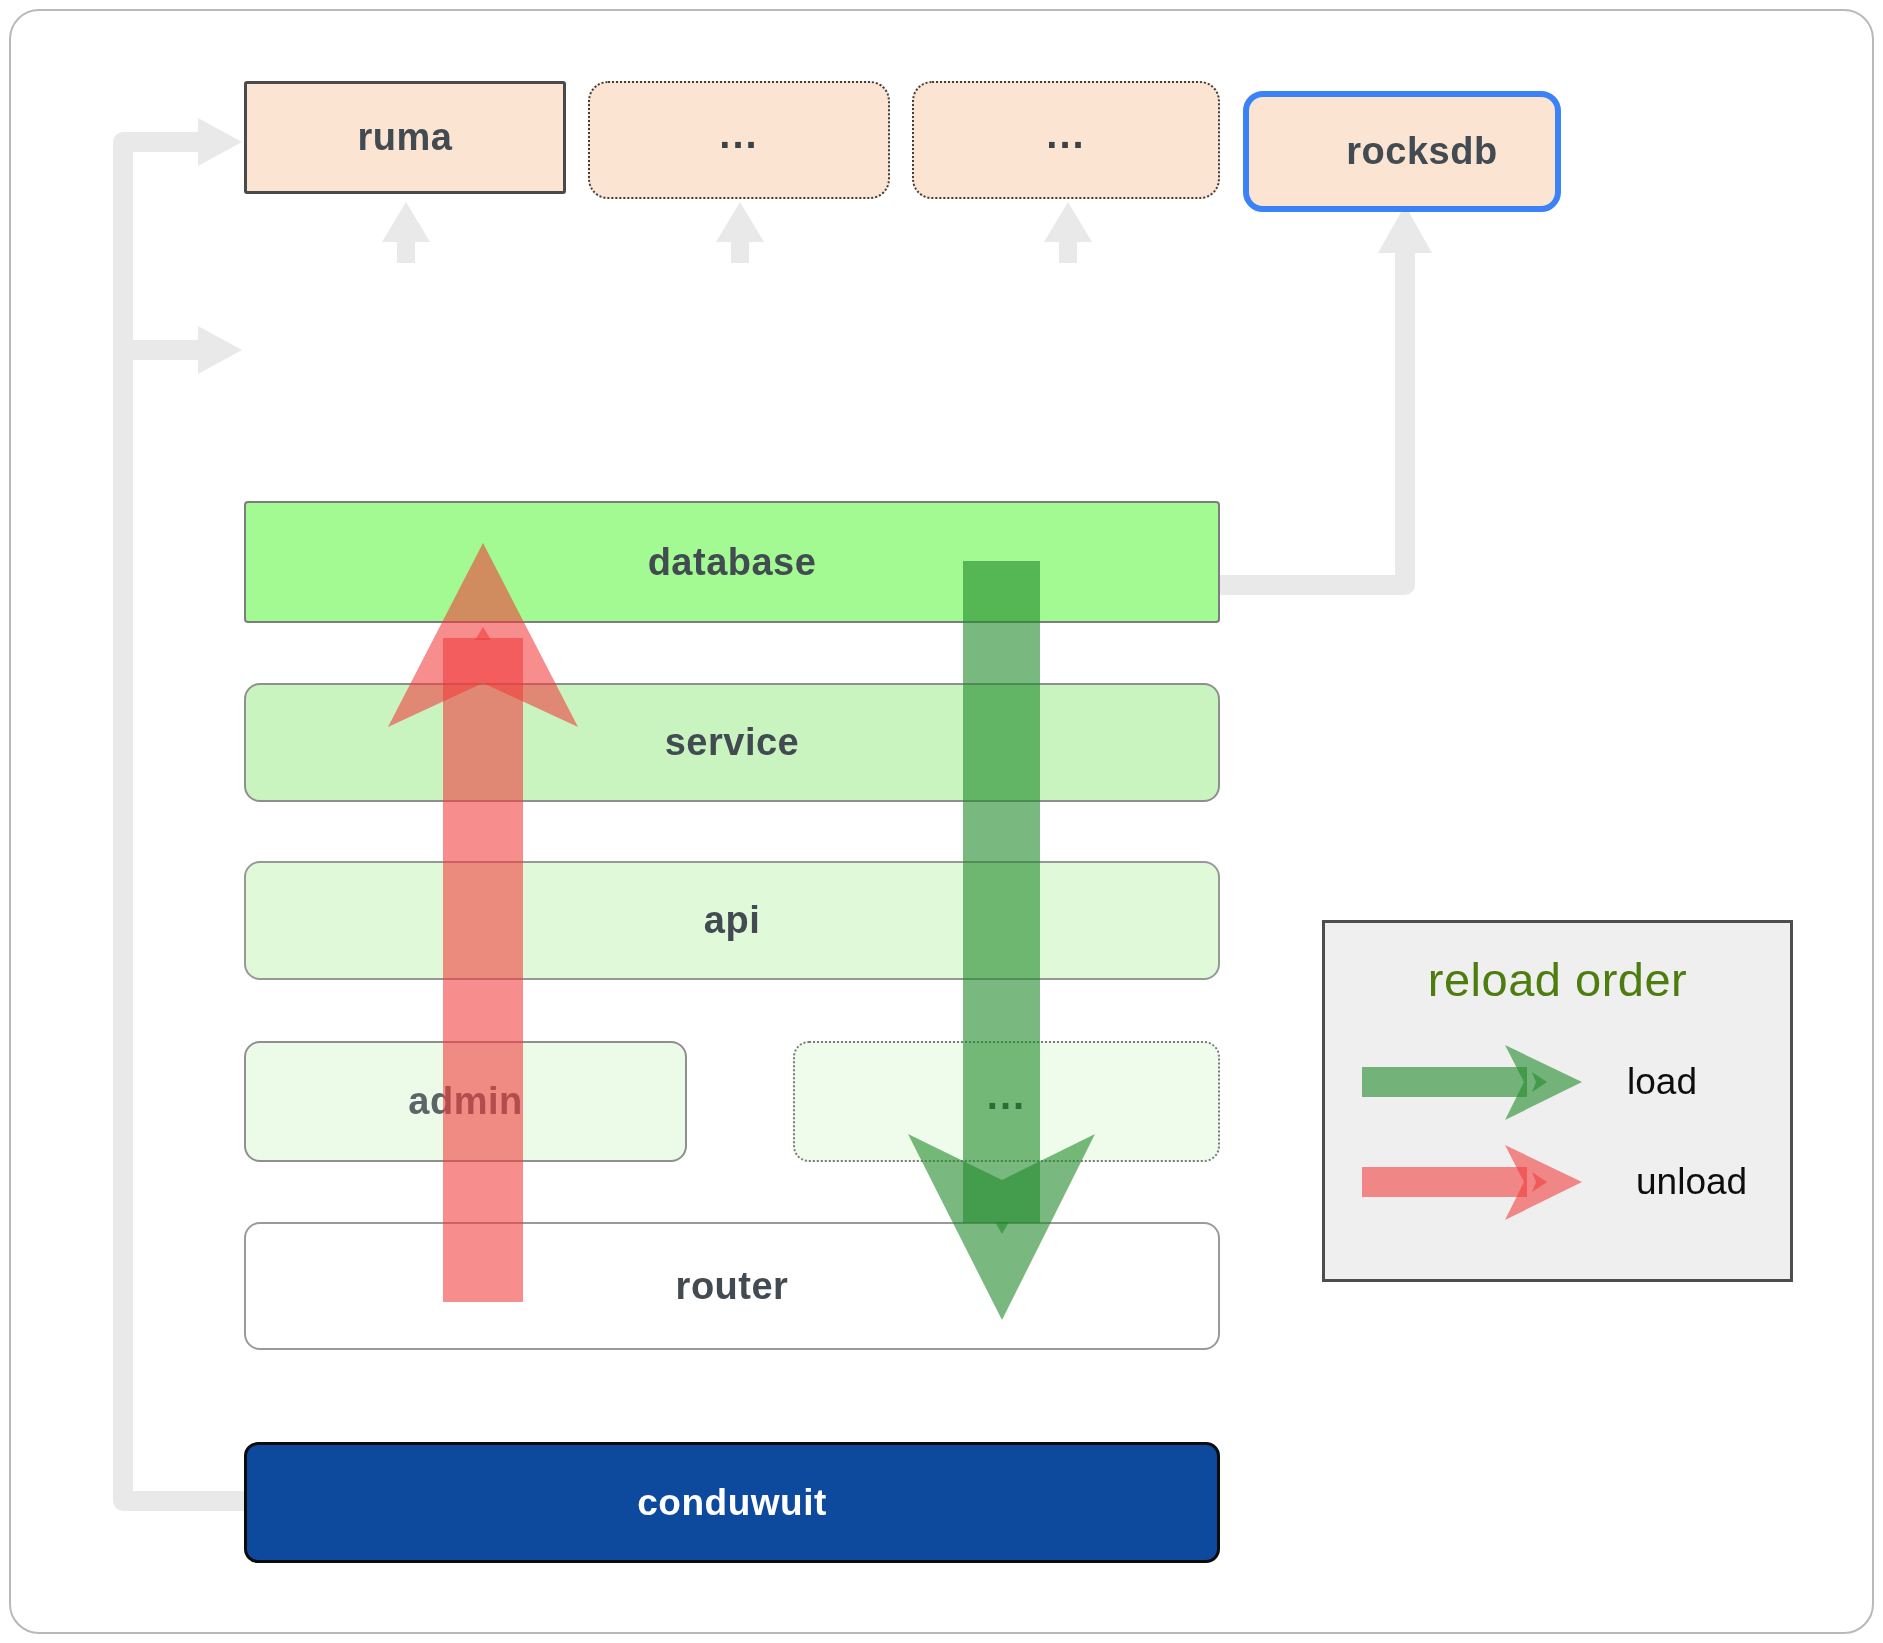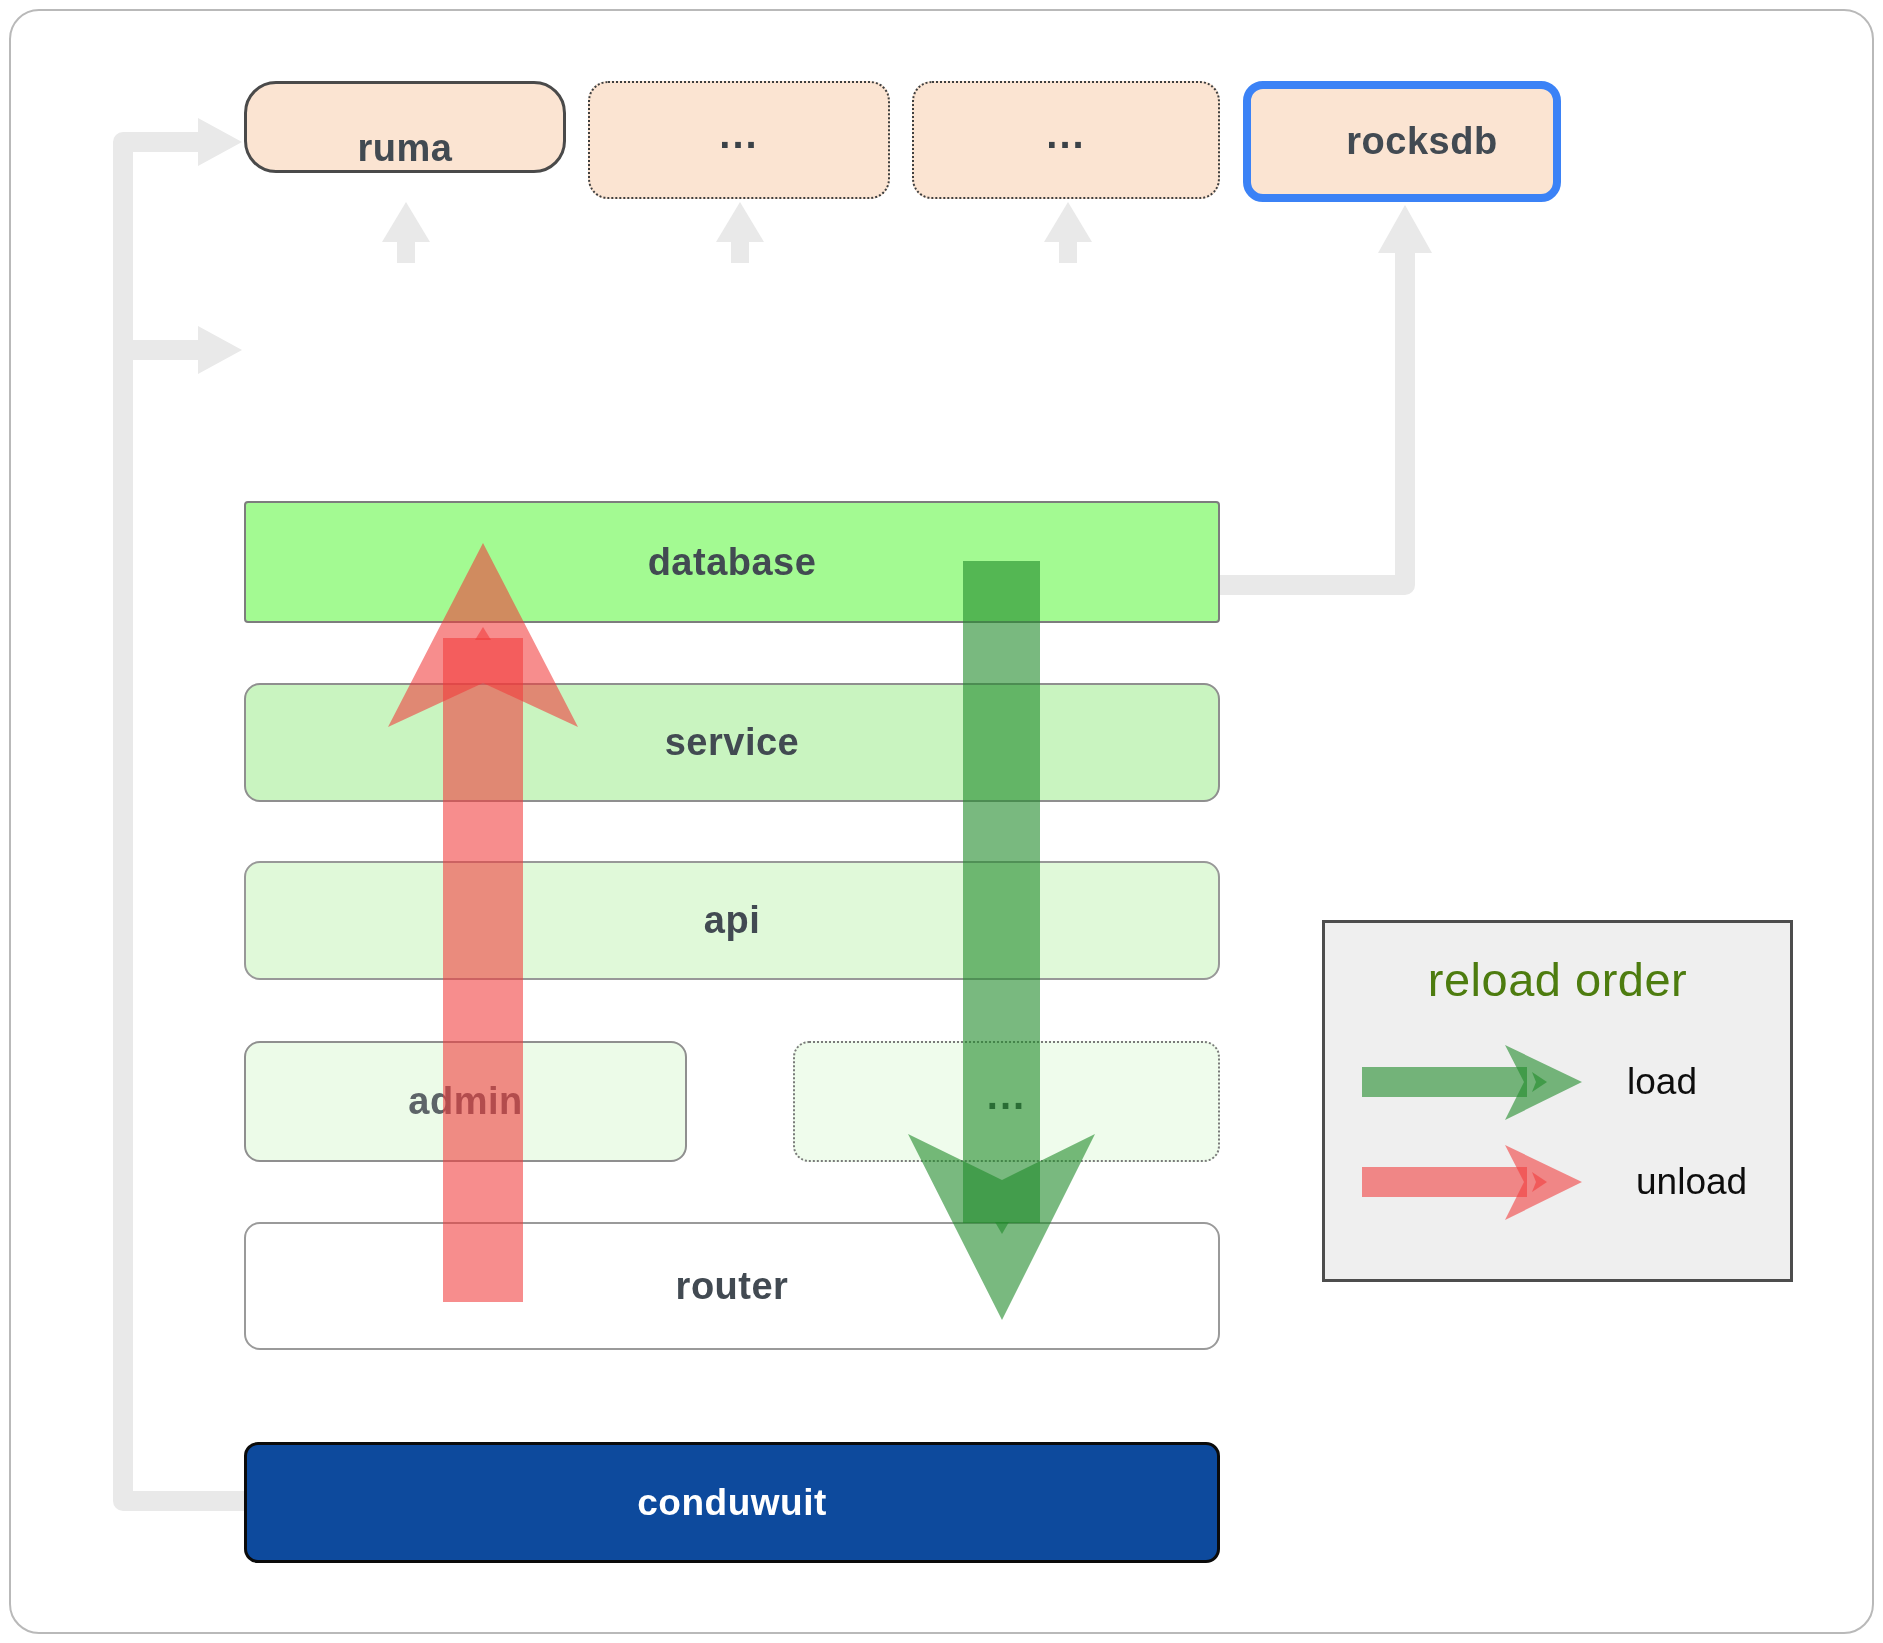--- a/index.html
+++ b/index.html
@@ -42,24 +42,24 @@
     display: flex;
     align-items: center;
     justify-content: center;
     box-sizing: border-box;
     z-index: 2;
     font-size: 38px;
     font-weight: 600;
     color: #424a52;
     letter-spacing: 0.5px;
   }
-  .n-ruma     { left: 244px; top: 81px;  width: 322px; height: 92px; background: var(--node-peach); border: 3px solid #4a4a4a; border-radius: 32px; align-items: flex-end; }
+  .n-ruma     { left: 244px; top: 81px;  width: 322px; height: 113px; background: var(--node-peach); border: 3px solid #4a4a4a; border-radius: 3px; }
   .n-dep-a    { left: 588px; top: 81px;  width: 302px; height: 118px; background: var(--node-peach); border: 2px dotted #3f3f3f; border-radius: 20px; }
   .n-dep-b    { left: 912px; top: 81px;  width: 308px; height: 118px; background: var(--node-peach); border: 2px dotted #3f3f3f; border-radius: 20px; }
-  .n-rocksdb  { left: 1243px; top: 81px; width: 318px; height: 121px; background: var(--node-peach); border: 8px solid #3b82f6; border-radius: 20px; padding-left: 40px; }
+  .n-rocksdb  { left: 1243px; top: 91px; width: 318px; height: 121px; background: var(--node-peach); border: 6px solid #3b82f6; border-radius: 20px; padding-left: 40px; }
   .n-core     { left: 244px; top: 263px; width: 976px; height: 185px; background: var(--node-core-blue); border: 2px solid #8e8e8e; border-radius: 18px; }
   .n-database { left: 244px; top: 501px; width: 976px; height: 122px; background: var(--node-database-green); border: 2px solid #7d7d7d; border-radius: 4px; }
   .n-service  { left: 244px; top: 683px; width: 976px; height: 119px; background: var(--node-service-green); border: 2px solid #8f8f8f; border-radius: 16px; }
   .n-api      { left: 244px; top: 861px; width: 976px; height: 119px; background: var(--node-api-green); border: 2px solid #989898; border-radius: 16px; }
   .n-admin    { left: 244px; top: 1041px; width: 443px; height: 121px; background: var(--node-admin-green); border: 2px solid #8f8f8f; border-radius: 16px; color: #5d6468; }
   .n-admin-etc{ left: 793px; top: 1041px; width: 427px; height: 121px; background: var(--node-admin-sibling-green); border: 2px dotted #7a7a7a; border-radius: 16px; }
   .n-router   { left: 244px; top: 1222px; width: 976px; height: 128px; background: #ffffff; border: 2px solid #9a9a9a; border-radius: 16px; }
   .n-conduwuit{ left: 244px; top: 1442px; width: 976px; height: 121px; background: var(--node-conduwuit-blue); border: 3px solid #0b0b0b; border-radius: 14px;
                 color: #ffffff; font-weight: 700; font-size: 37px; }
   .dots { font-weight: 700; font-size: 40px; letter-spacing: 2px; color: #3b4248; transform: translateY(-6px); }

